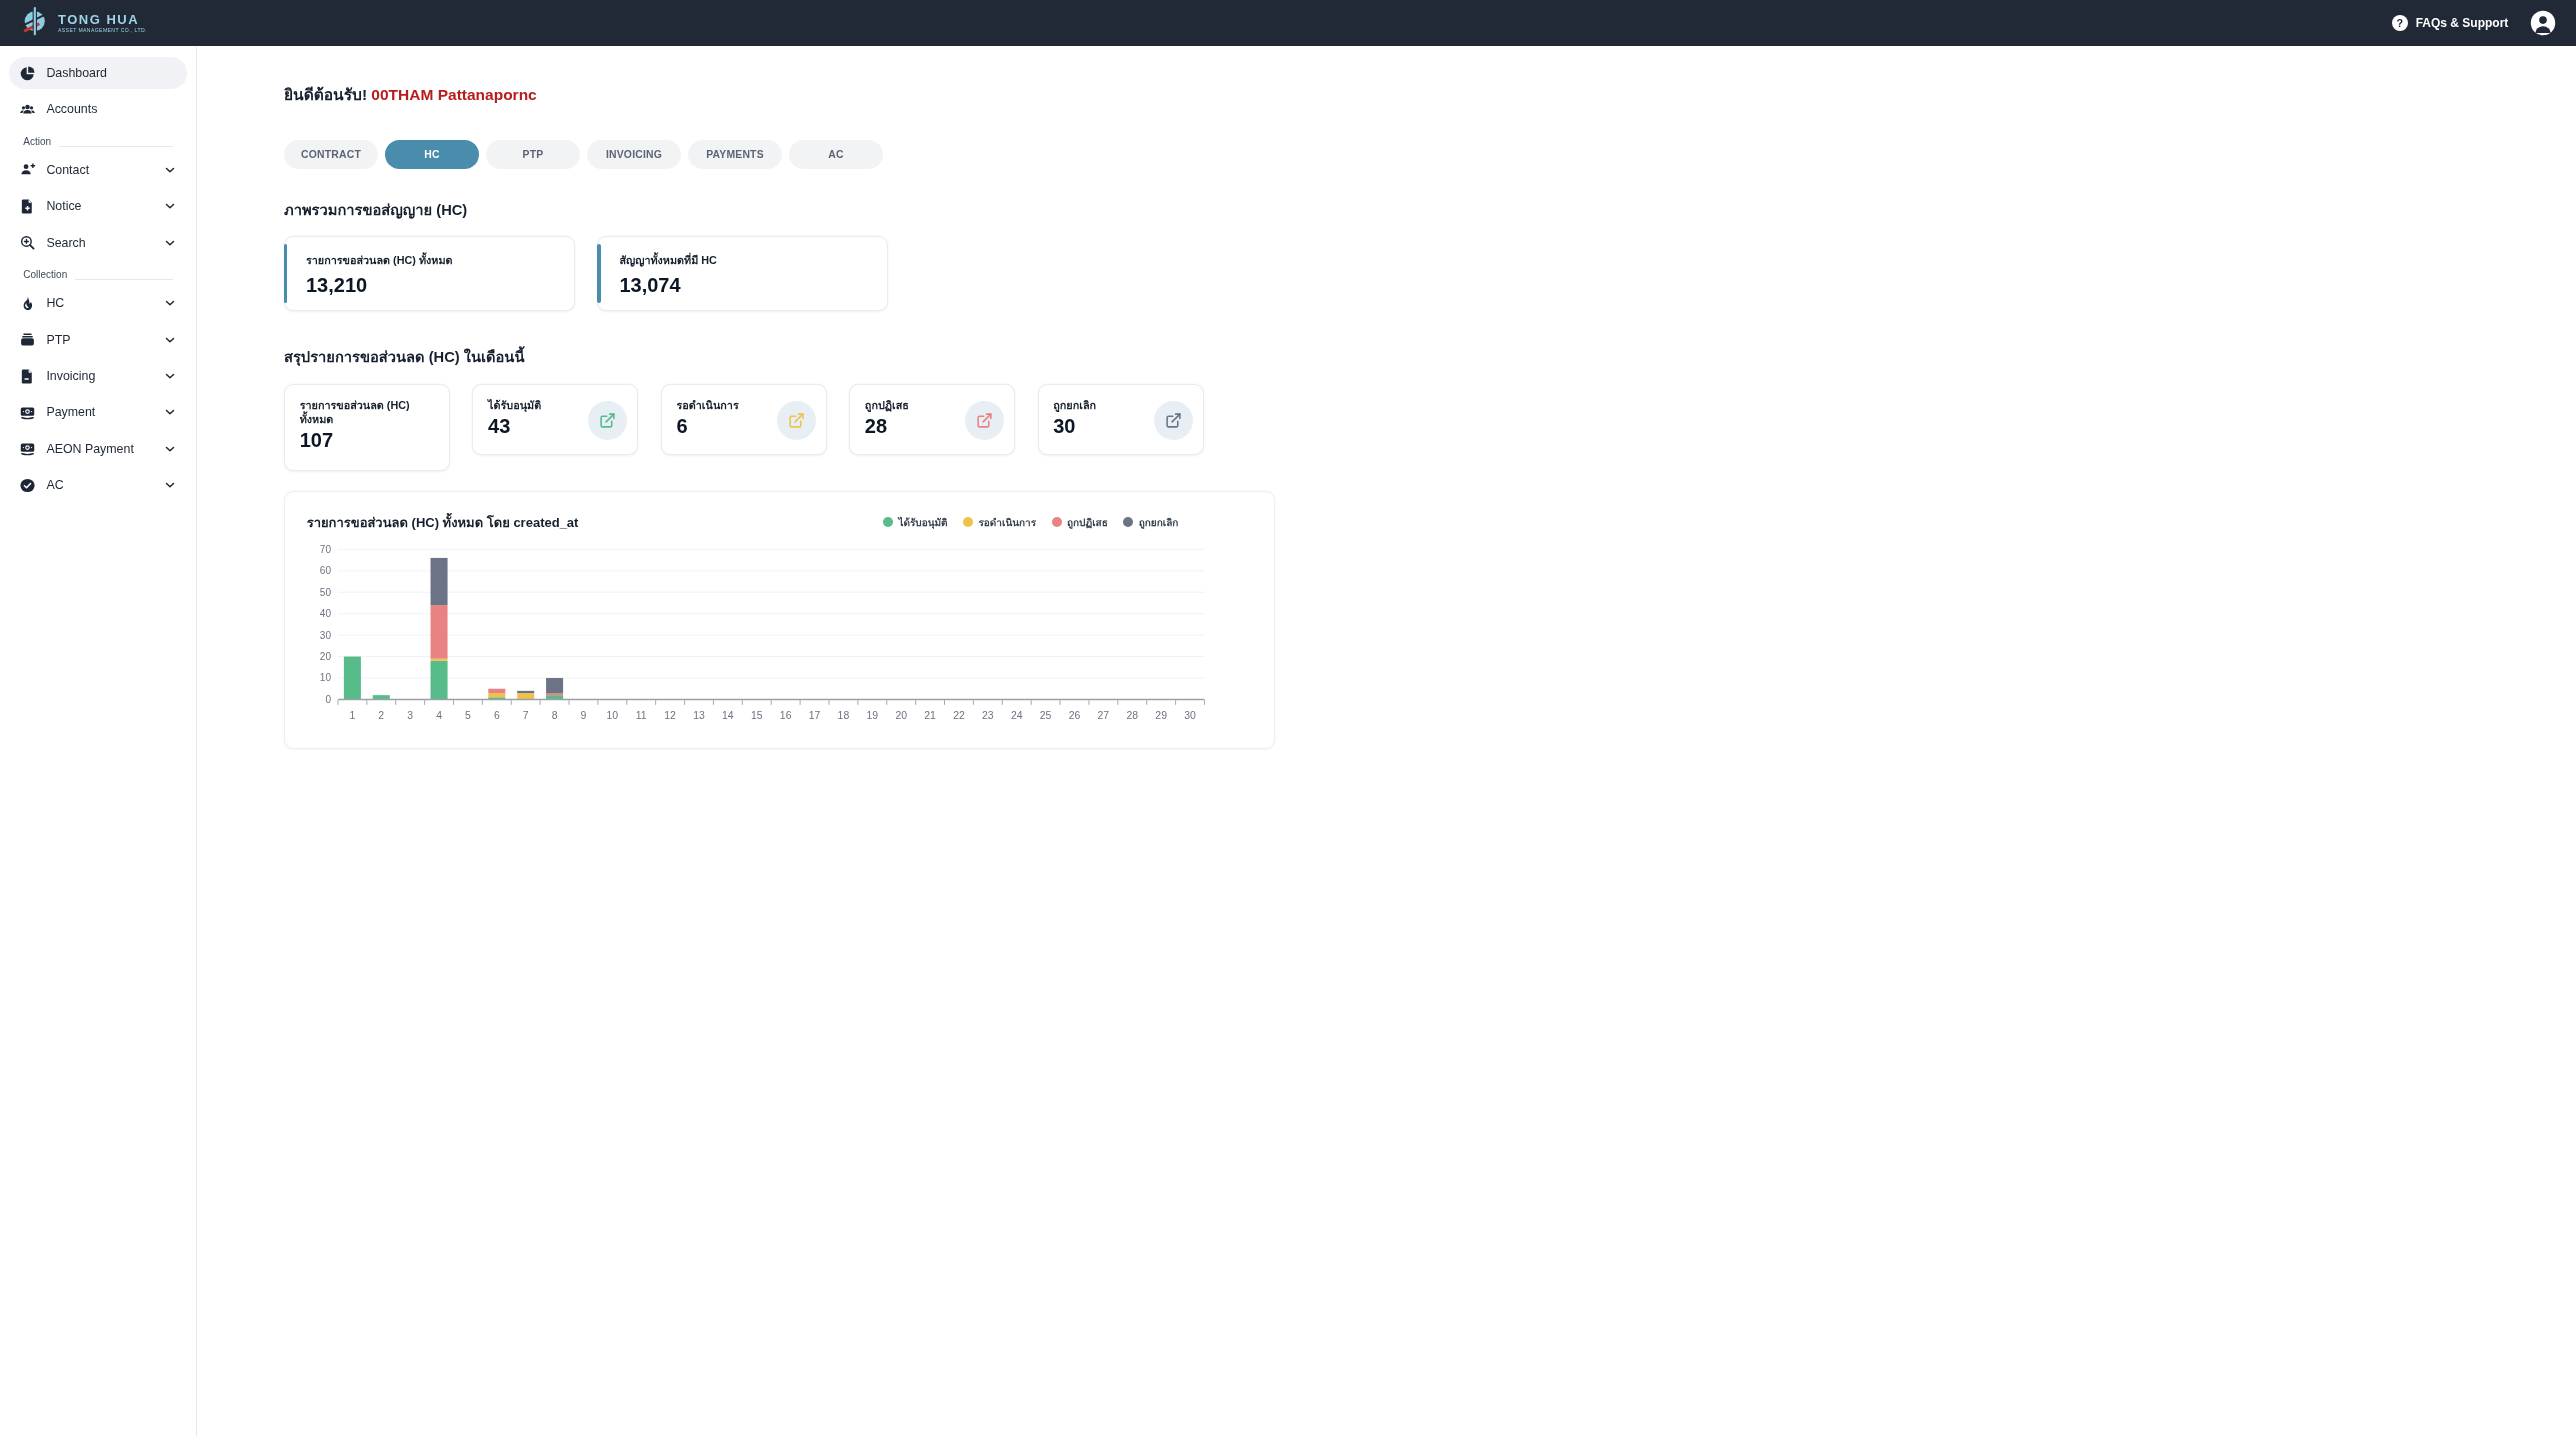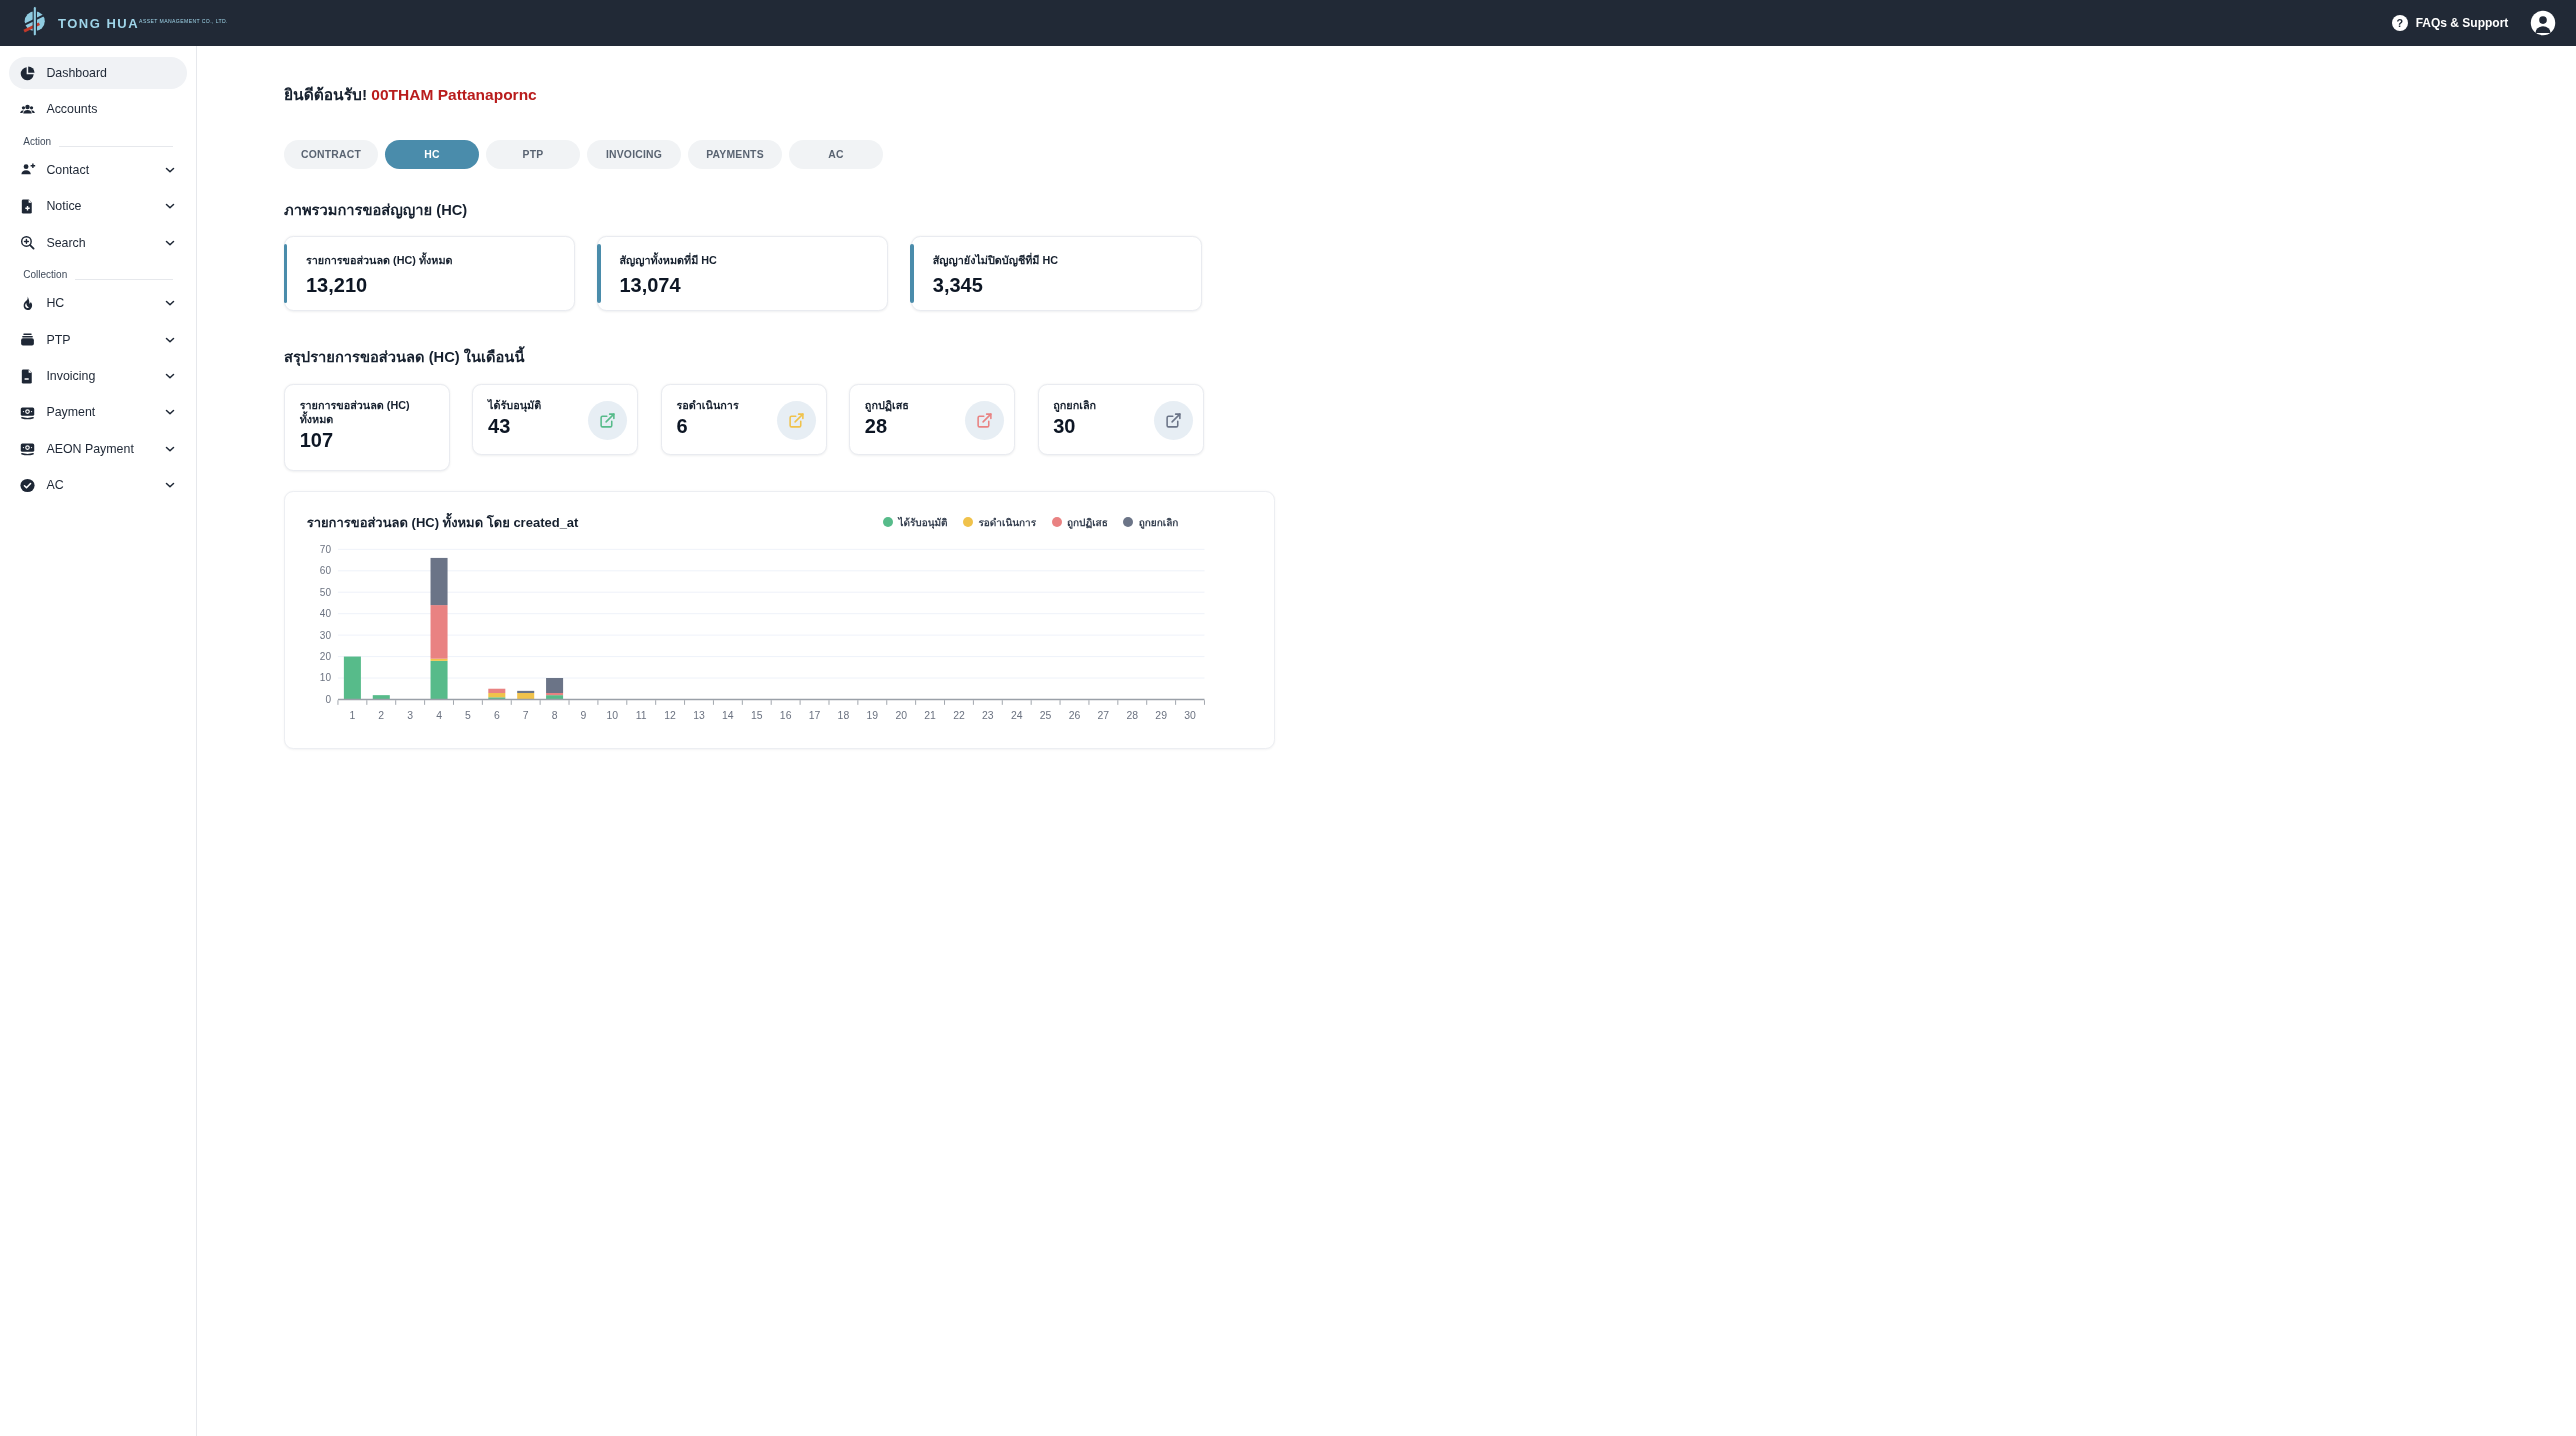--- a/index.html
+++ b/index.html
@@ -8,21 +8,21 @@
     background:#ffffff; font-family:"Liberation Sans", sans-serif;
     -webkit-font-smoothing:antialiased;
   }
 
   
   .header {
     position:absolute; top:0; left:0; right:0; height:46px;
     background:#212936; display:flex; align-items:center; padding:0 20px; z-index:10;
   }
   .brand { display:flex; align-items:center; gap:7px; cursor:pointer; }
-  .brand-text { display:flex; line-height:1; }
+  .brand-text { display:flex; flex-direction:column; line-height:1; }
   .brand-name { color:#9fd4e8; font-size:13px; font-weight:700; letter-spacing:1.5px; }
   .brand-sub  { color:#9fd4e8; font-size:5.1px; letter-spacing:0.4px; margin-top:2.3px; }
   .header-right { margin-left:auto; display:flex; align-items:center; gap:21.7px; }
   .faqs { display:flex; align-items:center; gap:7.7px; color:#ffffff; font-weight:700; font-size:12px; cursor:pointer; }
   .help-badge {
     width:16.3px; height:16.3px; border-radius:50%; background:#ffffff; color:#212936;
     font-weight:800; font-size:10.8px; display:flex; align-items:center; justify-content:center;
   }
   .avatar { width:26px; height:26px; cursor:pointer; }
 
@@ -346,24 +346,20 @@
   <h2 class="section-title">ภาพรวมการขอส่ญญาย (HC)</h2>
 
   <div class="cards-row row1">
     <div class="stat-card">
       <div class="stat-label">รายการขอส่วนลด (HC) ทั้งหมด</div>
       <div class="stat-value">13,210</div>
     </div>
     <div class="stat-card">
       <div class="stat-label">สัญญาทั้งหมดที่มี HC</div>
       <div class="stat-value">13,074</div>
-    </div>
-    <div class="stat-card">
-      <div class="stat-label">สัญญายังไม่ปิดบัญชีที่มี HC</div>
-      <div class="stat-value">3,345</div>
     </div>
   </div>
 
   <h2 class="section-title">สรุปรายการขอส่วนลด (HC) ในเดือนนี้</h2>
 
   <div class="cards-row row2">
     <div class="mini-card tall">
       <div class="mini-label">รายการขอส่วนลด (HC) ทั้งหมด</div>
       <div class="mini-value">107</div>
     </div>

